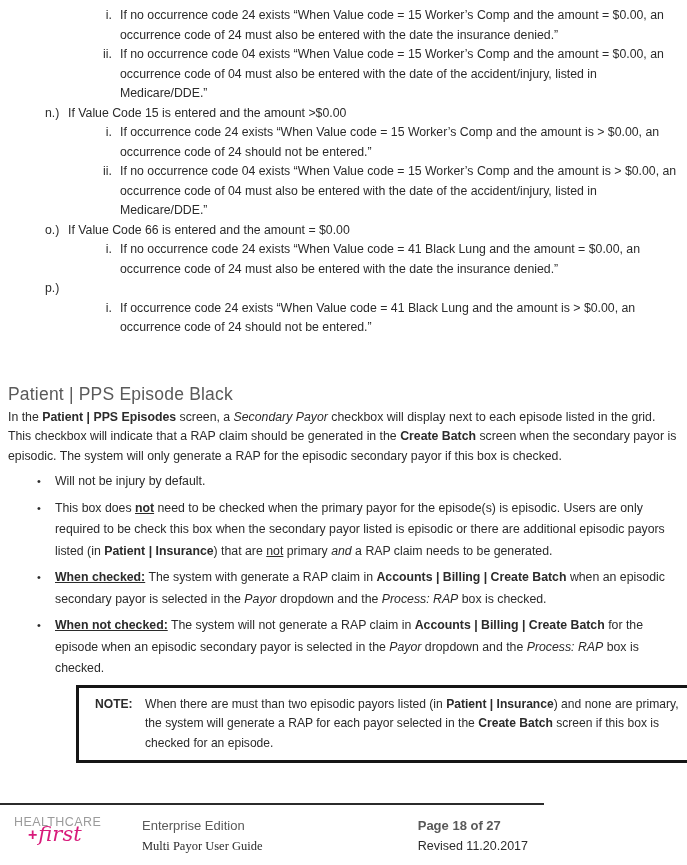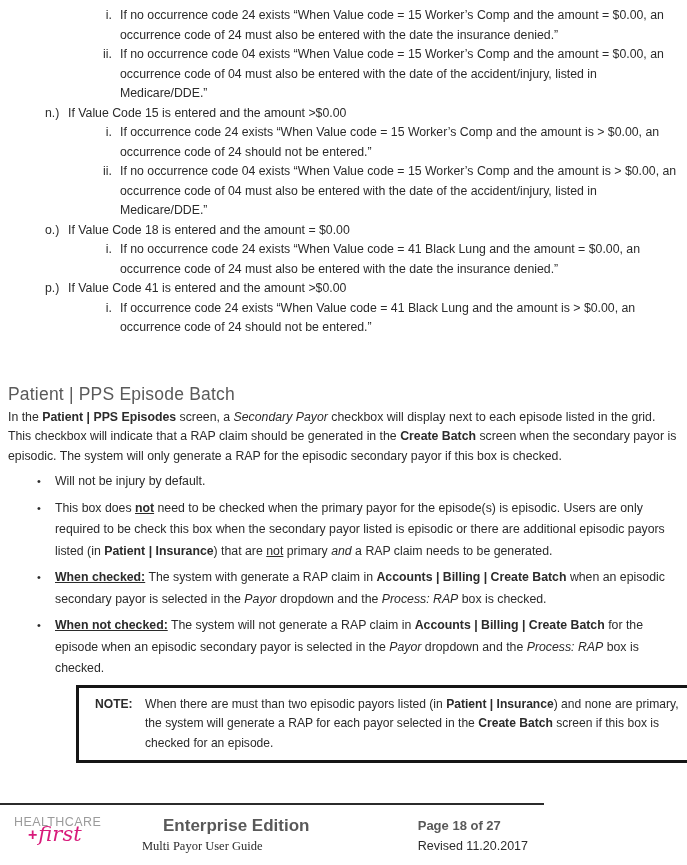--- a/index.html
+++ b/index.html
@@ -54,21 +54,21 @@
   .logo-word{color:#9b9b9b;font-size:12.5px;letter-spacing:0.4px;line-height:14px;}
   .logo-script{
     margin-top:-6px;padding-left:14px;color:#d81b7b;line-height:22px;
     font-family:"DejaVu Serif",serif;font-style:italic;font-size:21px;
   }
   .logo-plus{
     font-family:"Liberation Sans",sans-serif;font-style:normal;font-weight:bold;
     font-size:16px;vertical-align:1px;margin-right:1px;
   }
   .edition-block{margin-left:16px;}
-  .edition-title{font-weight:bold;color:#595959;font-size:17px;line-height:17px;margin-top:2px;margin-left:21px;}
+  .edition-title{font-weight:normal;color:#595959;font-size:13px;line-height:17px;margin-top:2px;}
   .edition-subtitle{color:#2b2b2b;font-size:12.5px;line-height:17px;margin-top:4px;font-family:Liberation Serif, serif;}
   .footer-right{margin-left:auto;}
   .page-number{font-weight:bold;color:#595959;font-size:13px;line-height:17px;margin-top:2px;}
   .revision-date{color:#2b2b2b;font-size:12.5px;line-height:17px;margin-top:4px;}
 </style>
 </head>
 <body>
 
 <div class="page">
 
@@ -89,37 +89,36 @@
     <div class="roman-marker">i.</div>
     <div class="item-text"><span>If occurrence code 24 exists “When Value code = 15 Worker’s Comp and the amount is &gt; $0.00, an occurrence code of 24 should not be entered.”</span></div>
   </div>
   <div class="roman-item">
     <div class="roman-marker">ii.</div>
     <div class="item-text"><span>If no occurrence code 04 exists “When Value code = 15 Worker’s Comp and the amount is &gt; $0.00, an occurrence code of 04 must also be entered with the date of the accident/injury, listed in Medicare/DDE.”</span></div>
   </div>
 
   <div class="letter-item">
     <div class="letter-marker">o.)</div>
-    <div class="item-text"><span>If Value Code 18 is entered and the amount = $0.00</span></div>
+    <div class="item-text"><span>If Value Code 66 is entered and the amount = $0.00</span></div>
   </div>
   <div class="roman-item">
     <div class="roman-marker">i.</div>
     <div class="item-text"><span>If no occurrence code 24 exists “When Value code = 41 Black Lung and the amount = $0.00, an occurrence code of 24 must also be entered with the date the insurance denied.”</span></div>
   </div>
 
   <div class="letter-item">
     <div class="letter-marker">p.)</div>
-    <div class="item-text"><span>If Value Code 41 is entered and the amount &gt;$0.00</span></div>
   </div>
   <div class="roman-item">
     <div class="roman-marker">i.</div>
     <div class="item-text"><span>If occurrence code 24 exists “When Value code = 41 Black Lung and the amount is &gt; $0.00, an occurrence code of 24 should not be entered.”</span></div>
   </div>
 
-  <div class="section-heading">Patient | PPS Episode Batch</div>
+  <div class="section-heading">Patient | PPS Episode Black</div>
   <div class="intro-paragraph"><span>In the </span><span class="fmt-b">Patient | PPS Episodes</span><span> screen, a </span><span class="fmt-i">Secondary Payor</span><span> checkbox will display next to each episode listed in the grid. This checkbox will indicate that a RAP claim should be generated in the </span><span class="fmt-b">Create Batch</span><span> screen when the secondary payor is episodic. The system will only generate a RAP for the episodic secondary payor if this box is checked.</span></div>
 
   <div class="bullet-list">
     <div class="bullet-item">
       <div class="bullet-icon">•</div>
       <div class="bullet-text"><span>Will not be injury by default.</span></div>
     </div>
     <div class="bullet-item">
       <div class="bullet-icon">•</div>
       <div class="bullet-text"><span>This box does </span><span class="fmt-bu">not</span><span> need to be checked when the primary payor for the episode(s) is episodic. Users are only required to be check this box when the secondary payor listed is episodic or there are additional episodic payors listed (in </span><span class="fmt-b">Patient | Insurance</span><span>) that are </span><span class="fmt-u">not</span><span> primary </span><span class="fmt-i">and</span><span> a RAP claim needs to be generated.</span></div>

